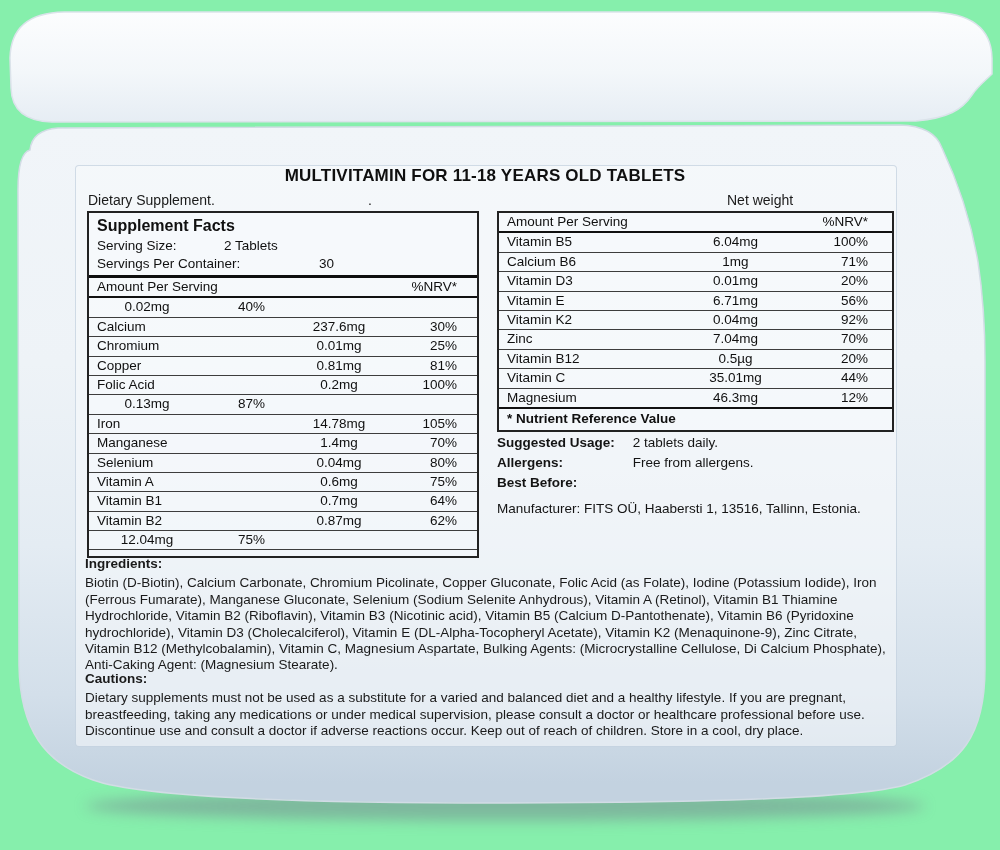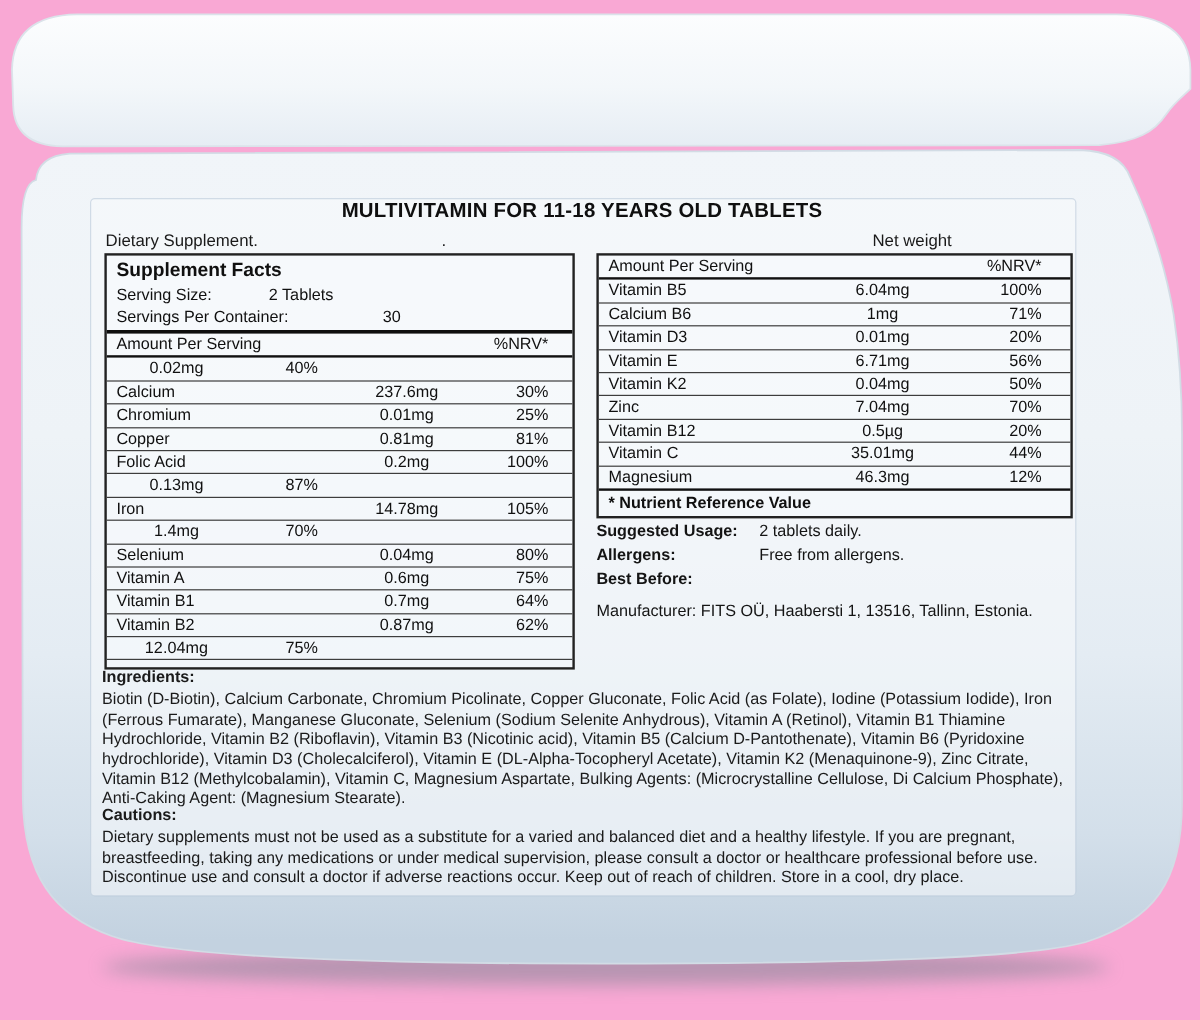--- a/index.html
+++ b/index.html
@@ -1,18 +1,18 @@
 <!DOCTYPE html>
 <html><head>
 <meta charset="utf-8">
 <style>
   html,body { margin:0; padding:0; background:#ffffff; }
   .stage {
     position:relative; width:1000px; height:850px; overflow:hidden;
-    background:#f9a8d4;
+    background:#86efac;
     font-family:"Liberation Sans", sans-serif;
     color:#141414;
   }
   .shape-layer { position:absolute; left:0; top:0; width:1000px; height:850px; }
 
   
   .label-area {
     position:absolute; left:75px; top:165px; width:820px; height:580px;
     background:rgba(247,250,252,0.55);
     border:1px solid rgba(165,185,205,0.45);
@@ -173,20 +173,21 @@
           <span class="col-nrv">87%</span>
         </div>
 
         <div class="t-row">
           <span class="col-name">Iron</span>
           <span class="col-amt">14.78mg</span>
           <span class="col-nrv">105%</span>
         </div>
 
         <div class="t-row">
+          <span class="col-name">Manganese</span>
           <span class="col-amt">1.4mg</span>
           <span class="col-nrv">70%</span>
         </div>
 
         <div class="t-row">
           <span class="col-name">Selenium</span>
           <span class="col-amt">0.04mg</span>
           <span class="col-nrv">80%</span>
         </div>
 
@@ -243,21 +244,21 @@
 
         <div class="t-row">
           <span class="col-name">Vitamin E</span>
           <span class="col-amt">6.71mg</span>
           <span class="col-nrv">56%</span>
         </div>
 
         <div class="t-row">
           <span class="col-name">Vitamin K2</span>
           <span class="col-amt">0.04mg</span>
-          <span class="col-nrv">50%</span>
+          <span class="col-nrv">92%</span>
         </div>
 
         <div class="t-row">
           <span class="col-name">Zinc</span>
           <span class="col-amt">7.04mg</span>
           <span class="col-nrv">70%</span>
         </div>
 
         <div class="t-row">
           <span class="col-name">Vitamin B12</span>

